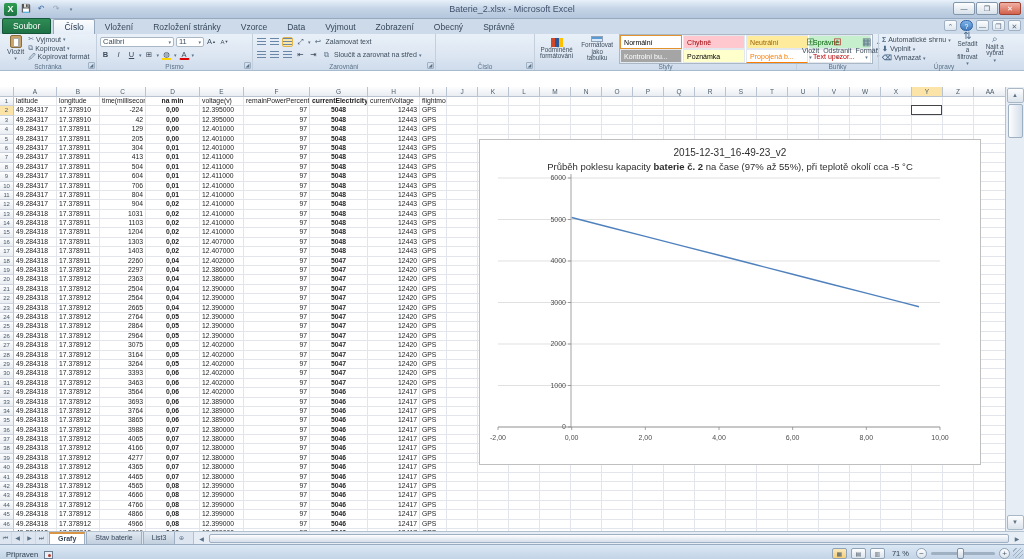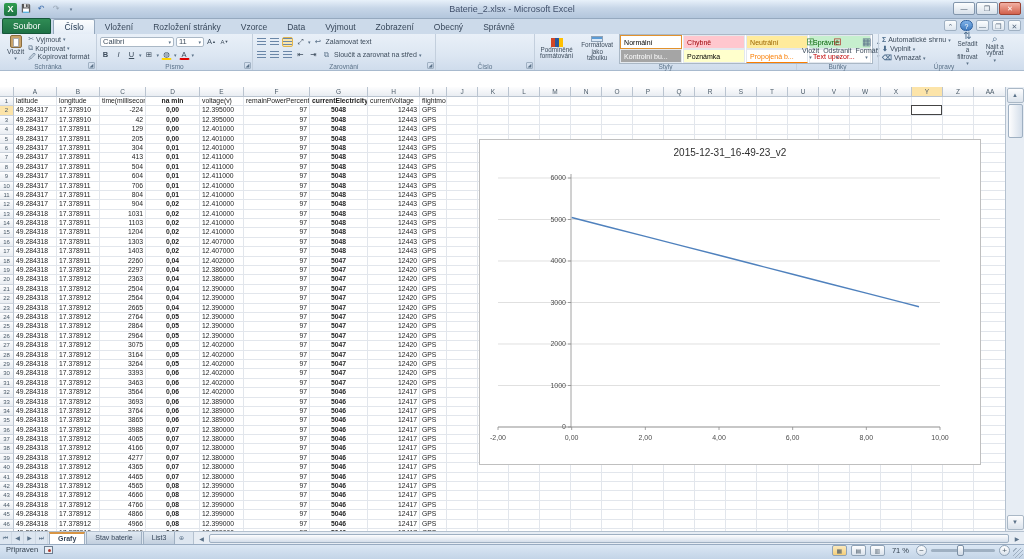--- a/index.html
+++ b/index.html
@@ -93,21 +93,21 @@
   .stab{padding:0 8px;line-height:12px;border-right:1px solid #9fb0c2;border-left:1px solid #9fb0c2;
     background:linear-gradient(#dfe8f1,#c2cfde);margin-left:1px;white-space:nowrap;}
   .stab.active{background:#fff;font-weight:bold;border-top:2px solid #d79545;line-height:10px;}
   #hscroll{flex:1;margin-left:6px;background:#e7edf4;border-left:1px solid #b4c1cf;display:flex;align-items:center;}
   #hthumb{flex:1;height:9px;margin:0 1px;background:linear-gradient(#fdfdfe,#d4deea);
     border:1px solid #9fb0c2;border-radius:2px;}
   .harrow{width:14px;text-align:center;font-size:6px;color:#5b7289;}
   
   #statusbar{position:absolute;left:0;top:544px;width:100%;height:15px;
     background:linear-gradient(#dbe7f4,#c3d4e7);border-top:1px solid #98abc1;
-    display:flex;align-items:flex-start;font-size:7.5px;color:#32404f;}
+    display:flex;align-items:flex-end;font-size:7.5px;color:#32404f;}
   #status-left{display:flex;align-items:center;gap:6px;padding-left:6px;flex:1;}
   #macro-ico{width:9px;height:8px;border:1px solid #6b7d90;background:#e9eef4;position:relative;}
   #macro-ico:after{content:"";position:absolute;right:1px;bottom:1px;width:3px;height:3px;background:#b23b2e;border-radius:50%;}
   #status-right{display:flex;align-items:center;gap:4px;padding-right:14px;}
   .vbtn{width:15px;height:11px;border:1px solid #8fa2b6;border-radius:2px;font-size:6px;line-height:10px;
     text-align:center;color:#4a5a68;background:linear-gradient(#fdfdfe,#dbe3ec);}
   .vbtn.on{background:linear-gradient(#fbe9bd,#f5cf79);}
   #zoomtrack{position:relative;width:64px;height:3px;background:#9fb0c2;border-radius:2px;}
   #zoomthumb{position:absolute;left:26px;top:-4px;width:7px;height:11px;background:linear-gradient(#fdfdfe,#cfd9e5);
     border:1px solid #7d90a5;border-radius:2px;}
@@ -1798,20 +1798,21 @@
 
   <div id="vscroll">
     <div class="sbtn">▲</div>
     <div id="vthumb"></div>
     <div style="flex:1;"></div>
     <div class="sbtn">▼</div>
   </div>
 
   <div id="chart">
     <div id="chart-title">2015-12-31_16-49-23_v2</div>
+    <div id="chart-sub"><span>Průběh poklesu kapacity </span><b>baterie č. 2</b><span> na čase (97% až 55%), při teplotě okolí cca -5 °C</span></div>
     <svg id="chart-svg" width="500" height="324">
         <line x1="18" y1="287" x2="460" y2="287" stroke="#d3d3d3" stroke-width="0.7"></line>
         <line x1="88" y1="287" x2="91" y2="287" stroke="#8c8c8c" stroke-width="0.8"></line>
         <text x="86" y="289" text-anchor="end" font-size="7" fill="#4d4d4d">0</text>
         <line x1="18" y1="245.5" x2="460" y2="245.5" stroke="#d3d3d3" stroke-width="0.7"></line>
         <line x1="88" y1="245.5" x2="91" y2="245.5" stroke="#8c8c8c" stroke-width="0.8"></line>
         <text x="86" y="247.5" text-anchor="end" font-size="7" fill="#4d4d4d">1000</text>
         <line x1="18" y1="204" x2="460" y2="204" stroke="#d3d3d3" stroke-width="0.7"></line>
         <line x1="88" y1="204" x2="91" y2="204" stroke="#8c8c8c" stroke-width="0.8"></line>
         <text x="86" y="206" text-anchor="end" font-size="7" fill="#4d4d4d">2000</text>

